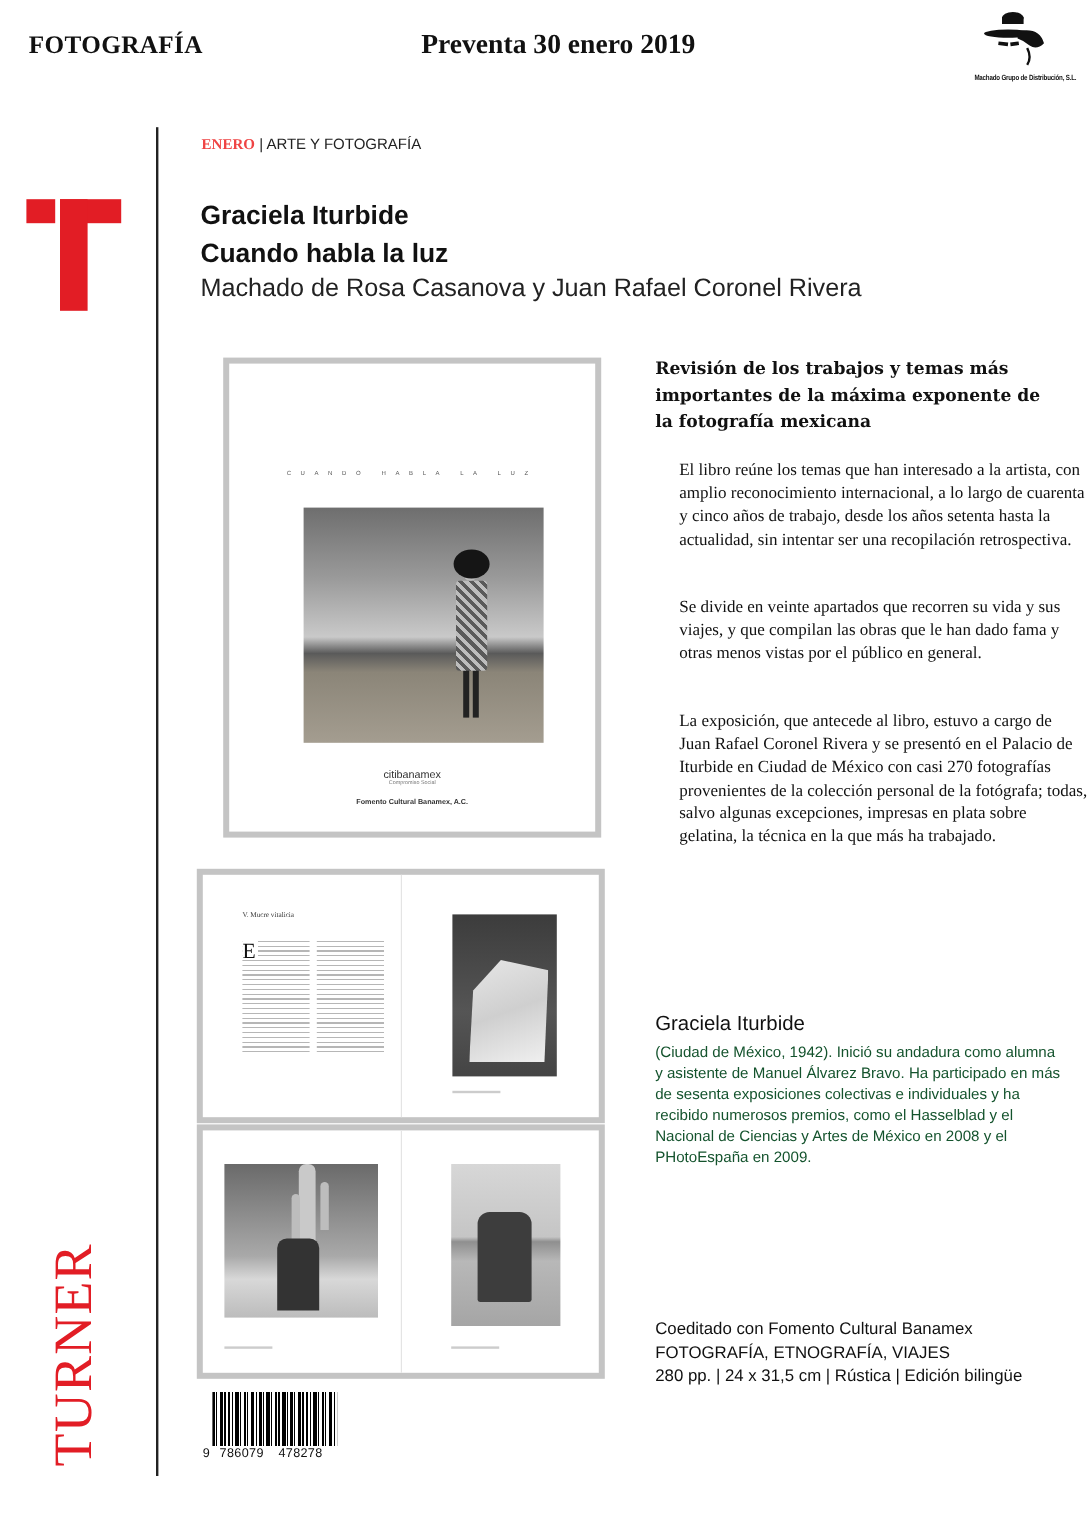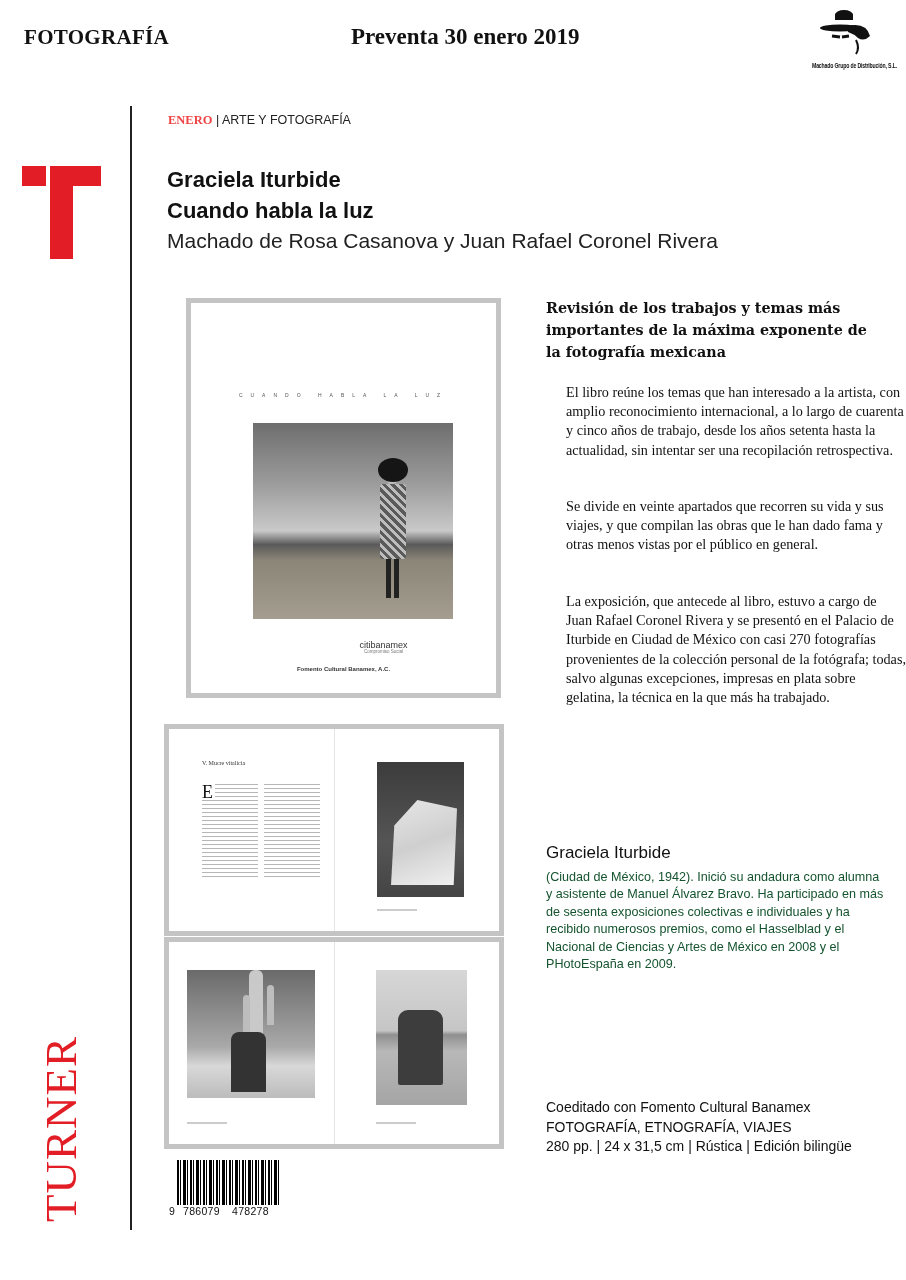--- a/index.html
+++ b/index.html
@@ -34,21 +34,21 @@
   .cover-t1 .big { font-size: 34px; }
   .cover-sub { position: absolute; left: 0; width: 100%; top: 89px; text-align: center; font-size: 5px; letter-spacing: 8px; color: #555; }
   .cover-photo { position: absolute; left: 62px; top: 120px; width: 200px; height: 196px;
     background: linear-gradient(180deg, #6e6e6e 0%, #9a9a9a 30%, #c9c9c9 55%, #5a5a5a 62%, #8b8578 70%, #a49d90 100%); }
   .figure { position: absolute; left: 125px; top: 35px; width: 28px; height: 145px; }
   .fig-hat { position: absolute; left: 0; top: 0; width: 30px; height: 24px; background: #151515; border-radius: 50%; }
   .fig-face { position: absolute; left: 8px; top: 12px; width: 12px; height: 14px; background: #bdbdbd; border-radius: 45%; }
   .fig-body { position: absolute; left: 2px; top: 26px; width: 26px; height: 75px; background: repeating-linear-gradient(45deg, #5a5a5a 0 3px, #bdbdbd 3px 6px); border-radius: 3px; }
   .fig-leg1 { position: absolute; left: 8px; top: 100px; width: 5px; height: 40px; background: #222; }
   .fig-leg2 { position: absolute; left: 16px; top: 100px; width: 5px; height: 40px; background: #222; }
-  .cover-brand { position: absolute; left: 0; width: 100%; top: 337px; text-align: center; font-size: 9px; color: #333; padding-left: 40px; }
+  .cover-brand { position: absolute; left: 0; width: 100%; top: 337px; text-align: center; font-size: 9px; color: #333; }
   .cover-brand .small { display: block; font-size: 4.5px; color: #777; margin-top: -1px; }
   .cover-pub { position: absolute; left: 0; width: 100%; top: 363px; text-align: center; font-size: 6px; font-weight: bold; color: #333; }
 
   
   .spread { left: 164px; width: 340px; height: 212px; background: #fff; border: 5px solid #c4c4c4; box-sizing: border-box; }
   .spread1 { top: 724px; }
   .spread2 { top: 937px; }
   .gutter { position: absolute; left: 50%; top: 0; width: 1px; height: 100%; background: #e4e4e4; }
   .sp-heading { position: absolute; left: 33px; top: 31px; font-family: "Liberation Serif", serif; font-size: 6px; color: #333; }
   .sp-col { position: absolute; top: 55px; width: 56px; height: 94px;

